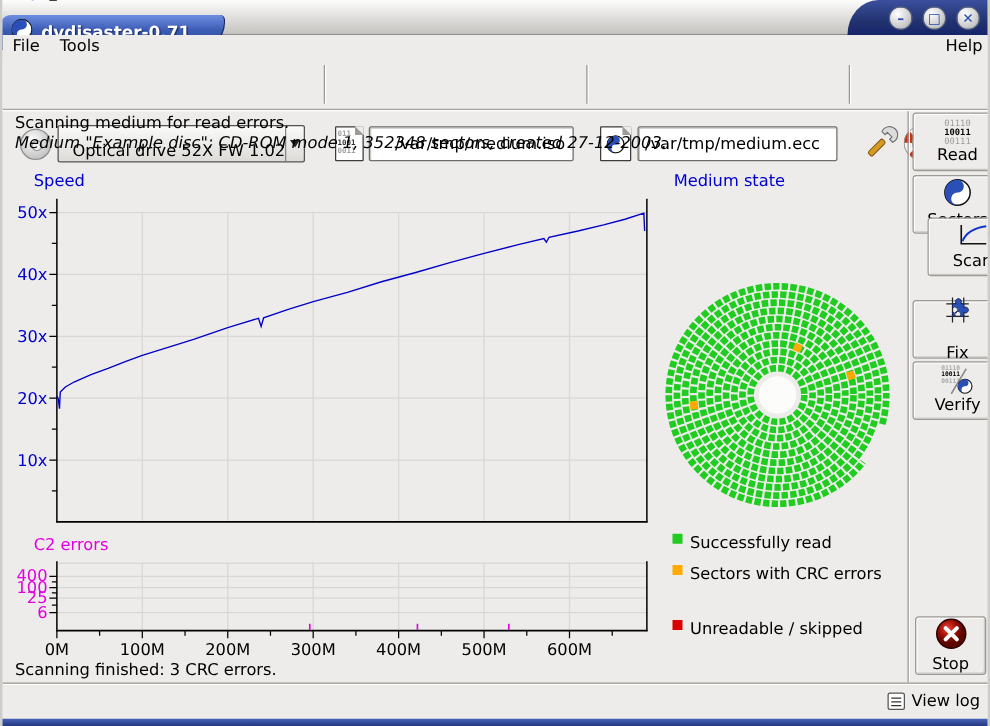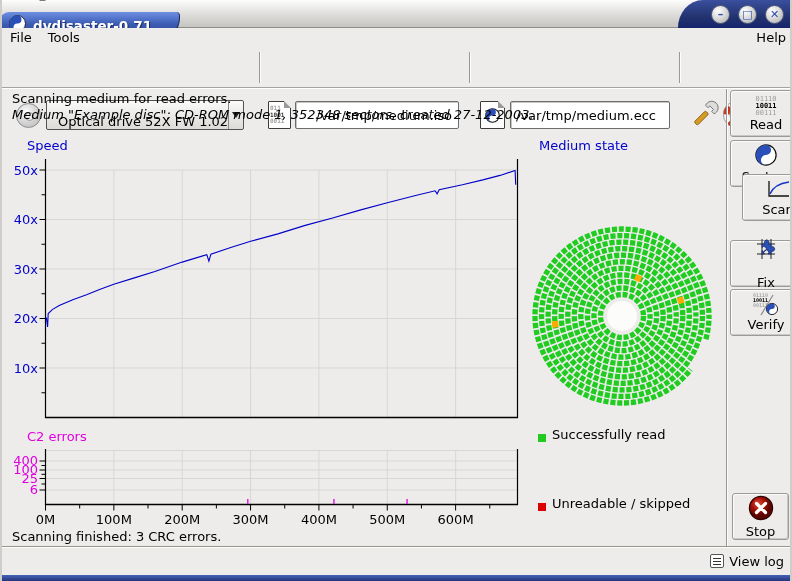--- a/index.html
+++ b/index.html
@@ -52,21 +52,21 @@
             font-size:6px;line-height:6.5px;font-weight:bold;color:#333;}
   .bin-rows .dim{color:#a0a0a0;}
   
   .h1line{position:absolute;left:10px;top:91px;font-size:13px;color:#000;}
   .h2line{position:absolute;left:10px;top:107px;font-size:13px;font-style:italic;color:#000;}
   .chart-title{position:absolute;font-size:13px;}
   .t-speed{left:25px;top:138px;color:#0000cd;}
   .t-medium{left:537px;top:138px;color:#0000cd;}
   .t-c2{left:25px;top:429px;color:#e000e0;}
   .finished{position:absolute;left:10px;top:529px;font-size:13px;color:#000;}
-  .legend-row{position:absolute;left:536px;display:flex;align-items:flex-end;gap:6px;font-size:13px;color:#000;}
+  .legend-row{position:absolute;left:536px;display:flex;align-items:flex-start;gap:6px;font-size:13px;color:#000;}
   .legend-row .sw{width:8px;height:8px;}
   
   .side-sep{position:absolute;left:724px;top:89px;width:2px;height:457px;border-left:1px solid #98968f;border-right:1px solid #fcfcfb;}
   .sbtn{position:absolute;left:728px;width:72px;height:47px;background:#edecea;border:1px solid #9c9a96;border-radius:3px;
         box-shadow:inset 1px 1px 0 #fbfbfa, inset -1px -1px 0 #cac8c4;
         display:flex;flex-direction:column;align-items:center;justify-content:center;font-size:13px;color:#000;cursor:default;}
   .sbtn .bin3{font-family:"DejaVu Sans Mono","Liberation Mono",monospace;font-size:7px;line-height:7px;font-weight:bold;text-align:center;}
   .sbtn .bin3 .dim{color:#9d9d9d;font-weight:normal;}
   .stopbtn{left:730px;width:57px;}
   
@@ -165,20 +165,24 @@
 
   <div class="chart-title t-speed">Speed</div>
   <div class="chart-title t-medium">Medium state</div>
   <div class="chart-title t-c2">C2 errors</div>
 
   <div class="finished">Scanning finished: 3 CRC errors.</div>
 
   <div class="legend-row" style="top:427px;">
     <span class="sw" style="background: rgb(31, 204, 31);"></span>
     <span>Successfully read</span>
+  </div>
+  <div class="legend-row" style="top:452px;">
+    <span class="sw" style="background: rgb(255, 170, 0);"></span>
+    <span>Sectors with CRC errors</span>
   </div>
   <div class="legend-row" style="top:496px;">
     <span class="sw" style="background: rgb(221, 0, 0);"></span>
     <span>Unreadable / skipped</span>
   </div>
 
   <div class="side-sep"></div>
 
   <div class="sbtn" style="top:90px;">
     <div class="bin3"><span class="dim">01110</span><br>10011<br><span class="dim">00111</span></div>

